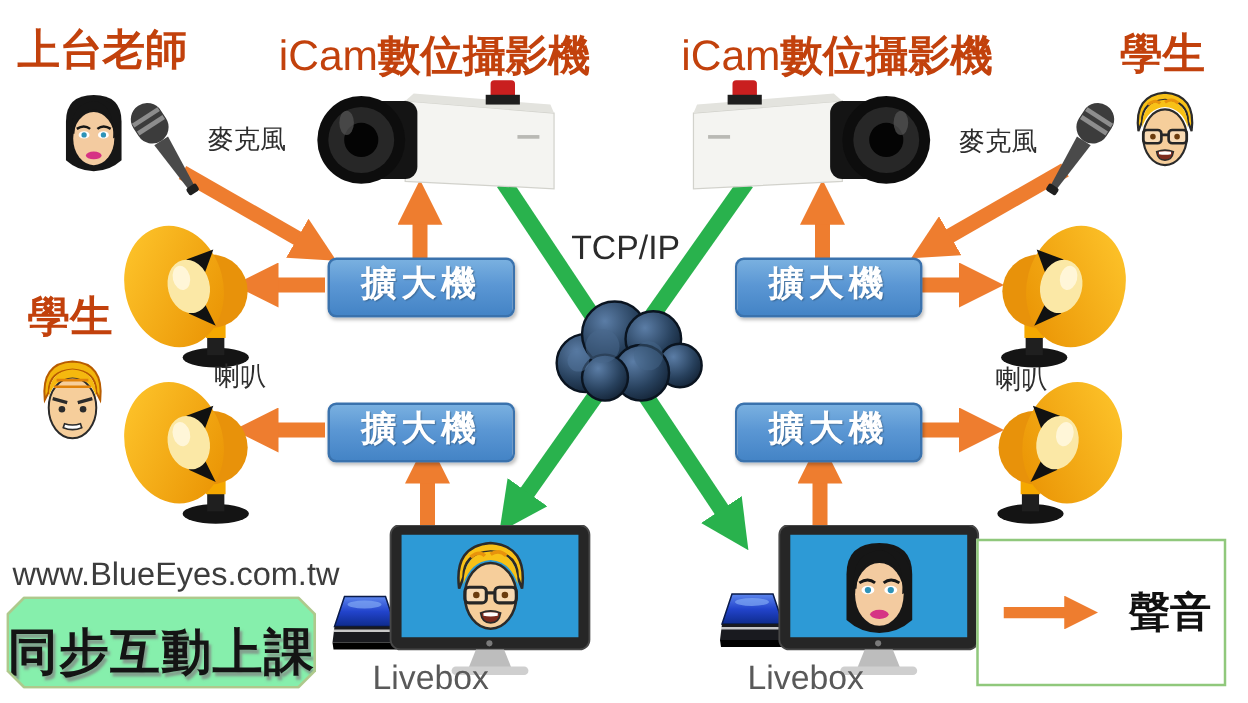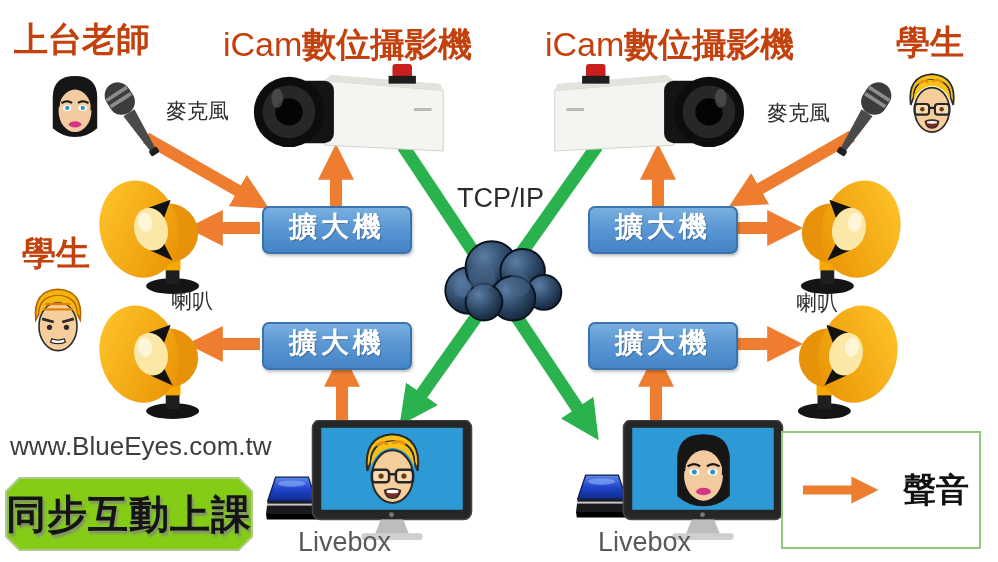--- a/index.html
+++ b/index.html
@@ -13,23 +13,23 @@
   .livebox{font-size:27px;color:#595959;width:110px;text-align:left;white-space:nowrap;}
   .amp{width:146px;height:44px;border-radius:7px;
        background:linear-gradient(#79b0e0 0%,#5b97d4 45%,#4484c6 100%);
        border:2px solid #3a72ad;box-shadow:1px 2px 3px rgba(0,0,0,.25);
        display:flex;align-items:flex-start;justify-content:center;}
   .amp span{color:#ffffff;font-size:28px;font-weight:700;letter-spacing:4px;
        text-shadow:1px 1px 1px rgba(0,0,0,.25);}
   .website{font-size:26px;color:#3d3d3d;white-space:nowrap;}
   .slogan-outer{width:248px;height:74px;background:#aec98c;
       clip-path:polygon(14px 0,234px 0,248px 14px,248px 60px,234px 74px,14px 74px,0 60px,0 14px);}
-  .slogan-inner{position:absolute;left:2px;top:2px;width:244px;height:70px;background:#84cc16;
+  .slogan-inner{position:absolute;left:2px;top:2px;width:244px;height:70px;background:#86efac;
       clip-path:polygon(13px 0,231px 0,244px 13px,244px 57px,231px 70px,13px 70px,0 57px,0 13px);
-      display:flex;align-items:center;justify-content:center;}
+      display:flex;align-items:flex-end;justify-content:center;}
   .slogan-inner span{font-family:"Liberation Serif",serif;font-weight:700;font-size:40px;
       color:#141414;letter-spacing:1px;text-shadow:2px 3px 2px rgba(130,130,130,.75);white-space:nowrap;}
   .legend{width:200px;height:118px;border:2px solid #90c87c;background:#ffffff;
       display:flex;flex-direction:column;justify-content:center;padding-left:14px;box-sizing:border-box;}
   .legend-row{display:flex;align-items:center;gap:14px;}
   .legend-row span{font-size:33px;font-weight:700;color:#111;white-space:nowrap;}
   svg{display:block;}
 </style>
 </head>
 <body>
@@ -270,21 +270,21 @@
   <div class="small-label abs" style="left:166px;top:97px">麥克風</div>
   <div class="small-label abs" style="left:767px;top:99px">麥克風</div>
   <div class="small-label abs" style="left:171px;top:287px">喇叭</div>
   <div class="small-label abs" style="left:796px;top:289px">喇叭</div>
 
   <div class="tcpip abs" style="left:457px;top:183px">TCP/IP</div>
 
   <div class="livebox abs" style="left:298px;top:527px">Livebox</div>
   <div class="livebox abs" style="left:598px;top:527px">Livebox</div>
 
-  <div class="website abs" style="left:10px;top:431px">www.BlueEyes.com.tw</div>
+  <div class="website abs" style="left:10px;top:444px">www.BlueEyes.com.tw</div>
   <div class="abs slogan-outer" style="left:5px;top:477px">
     <div class="slogan-inner">
       <span>同步互動上課</span>
     </div>
   </div>
 
   <div class="legend abs" style="left:781px;top:431px">
     <div class="legend-row">
       <svg width="92" height="30" viewBox="0 0 92 30">
         <path d="M6,15 L58,15" stroke="#ee7d2f" stroke-width="9" fill="none" marker-end="url(#oh)"></path>

